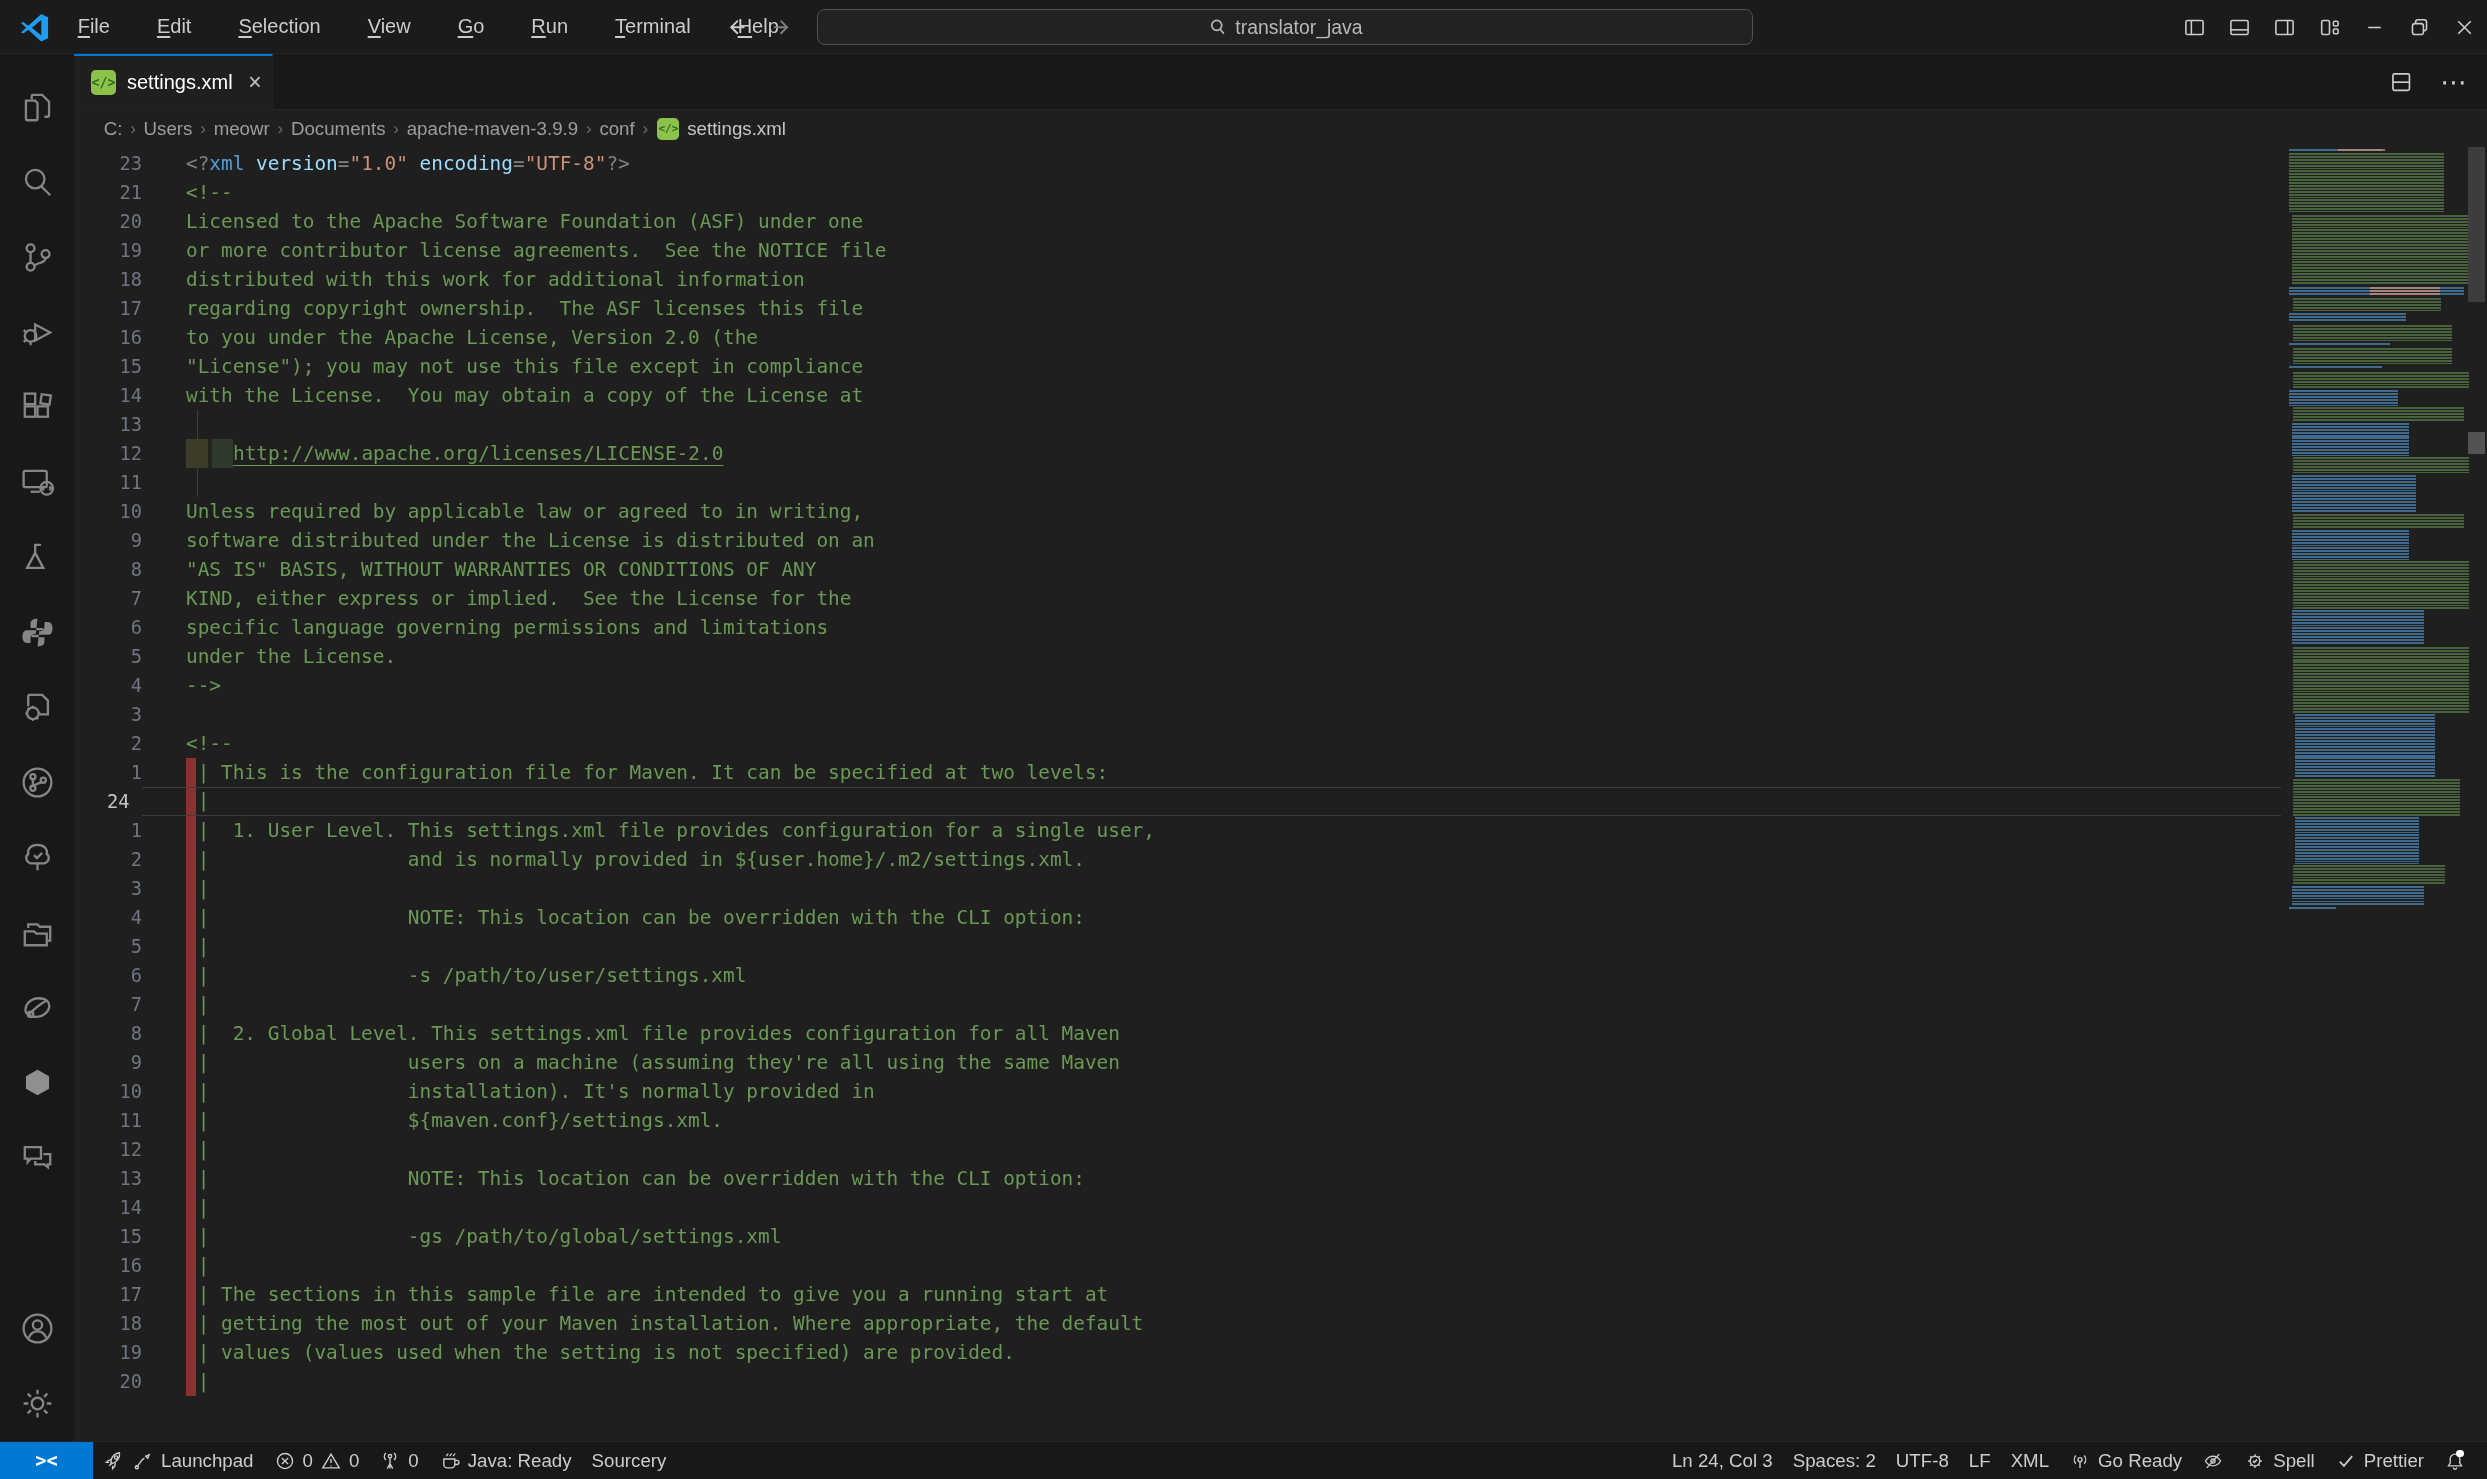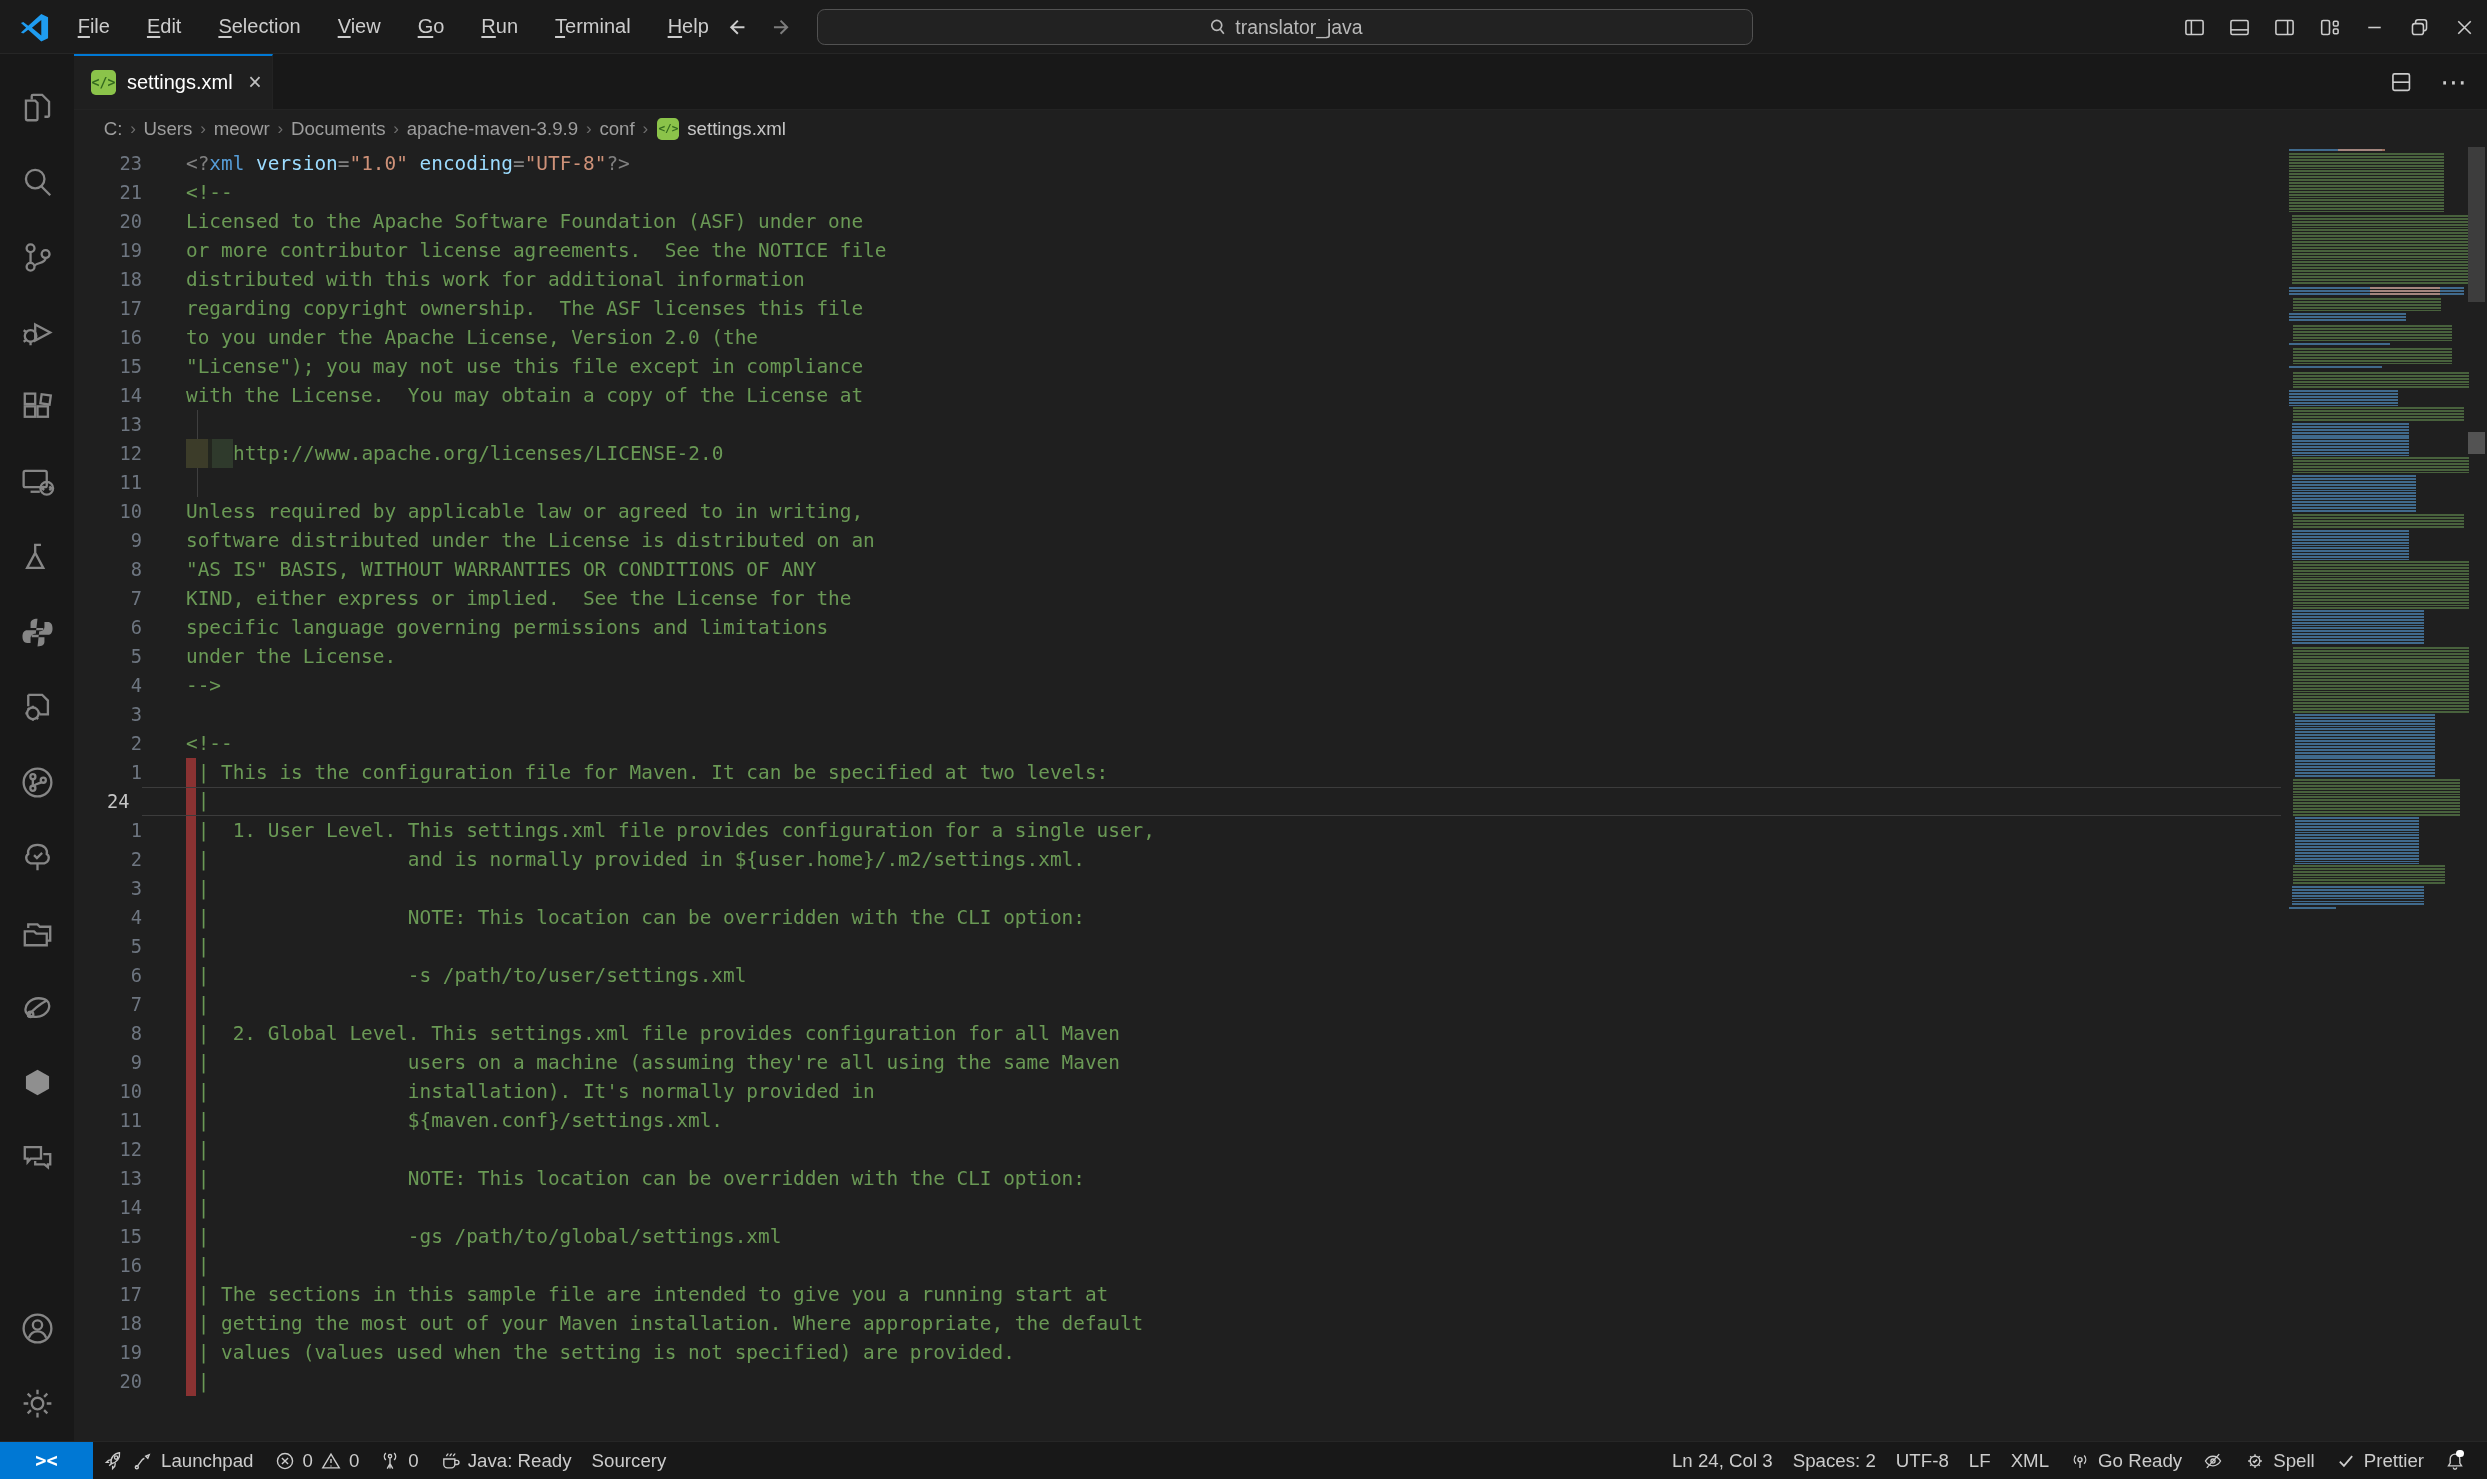--- a/index.html
+++ b/index.html
@@ -3,21 +3,21 @@
 <meta charset="utf-8">
 <style>
   * { margin:0; padding:0; box-sizing:border-box; }
   html,body { width:2487px; height:1480px; overflow:hidden; background:#1f1f1f;
               font-family:"Liberation Sans", sans-serif; color:#cccccc; }
 
   
   .titlebar { position:relative; height:54px; background:#1b1b1b; display:flex; align-items:center;
               border-bottom:0.8px solid #262626; }
   .vscode-logo { width:31px; height:31px; margin:0 14px 0 18.7px; flex:0 0 auto; }
-  .menu { display:flex; align-items:flex-end; gap:9px; }
+  .menu { display:flex; align-items:flex-end; gap:19px; }
   .menu-item { font-size:20px; color:#cccccc; padding:6.2px 14px; border-radius:7.8px; white-space:nowrap; }
   .menu-item u { text-decoration:underline; text-underline-offset:3.1px; }
   .nav-arrows { position:absolute; left:723px; top:0; height:54px; display:flex; align-items:center; gap:20px; }
   .nav-arrows svg { width:26.4px; height:26.4px; }
   .searchbox { position:absolute; left:817px; top:9.3px; width:936px; height:36px; background:#222222;
                border:0.8px solid #525252; border-radius:7.8px; display:flex; align-items:center;
                justify-content:center; gap:7.8px; color:#b8b8b8; font-size:19.4px; }
   .win-icons { position:absolute; right:0; top:0; height:54px; display:flex; align-items:center; }
   .win-btn { width:45px; height:54px; display:flex; align-items:center; justify-content:center; }
   .win-btn svg { width:25px; height:25px; }
@@ -63,21 +63,21 @@
   .body { flex:1; position:relative; padding-left:44px; font-family:"DejaVu Sans Mono", monospace;
           font-size:19.4px; line-height:29px; white-space:pre; color:#d4d4d4; }
   .row.current .body { border-top:1.6px solid #3c3c3c; border-bottom:1.6px solid #3c3c3c; line-height:26px; }
   .gitmark { position:absolute; left:44px; top:0; bottom:0; width:10px; background:#8a3232; }
   .guide { position:absolute; left:55px; top:0; bottom:0; border-left:1.6px solid #3f3f3f; }
   .tok-cm { color:#6A9955; }
   .tok-p  { color:#808080; }
   .tok-t  { color:#569CD6; }
   .tok-a  { color:#9CDCFE; }
   .tok-s  { color:#CE9178; }
-  .tok-lk { color:#6A9955; text-underline-offset:4.7px; }
+  .tok-lk { color:#6A9955; text-decoration:underline; text-underline-offset:4.7px; }
   .tok-hl { display:inline-block; width:47px; height:100%; vertical-align:top;
             background:linear-gradient(90deg,#3c3c29 0 22px,#23261f 22px 26px,#2f3a2c 26px); }
 
   
   .minimap { position:absolute; top:0; right:21px; width:182px; bottom:0; background:#1f1f1f; }
   .mm-block { position:absolute; }
   .scrollbar { position:absolute; top:0; right:0; width:21px; bottom:0; }
   .sb-thumb { position:absolute; left:1.6px; right:1.6px; top:0; height:155px; background:#3d3d3d; }
   .sb-mark  { position:absolute; left:1.6px; right:1.6px; top:285px; height:22px; background:#535353; }
 

